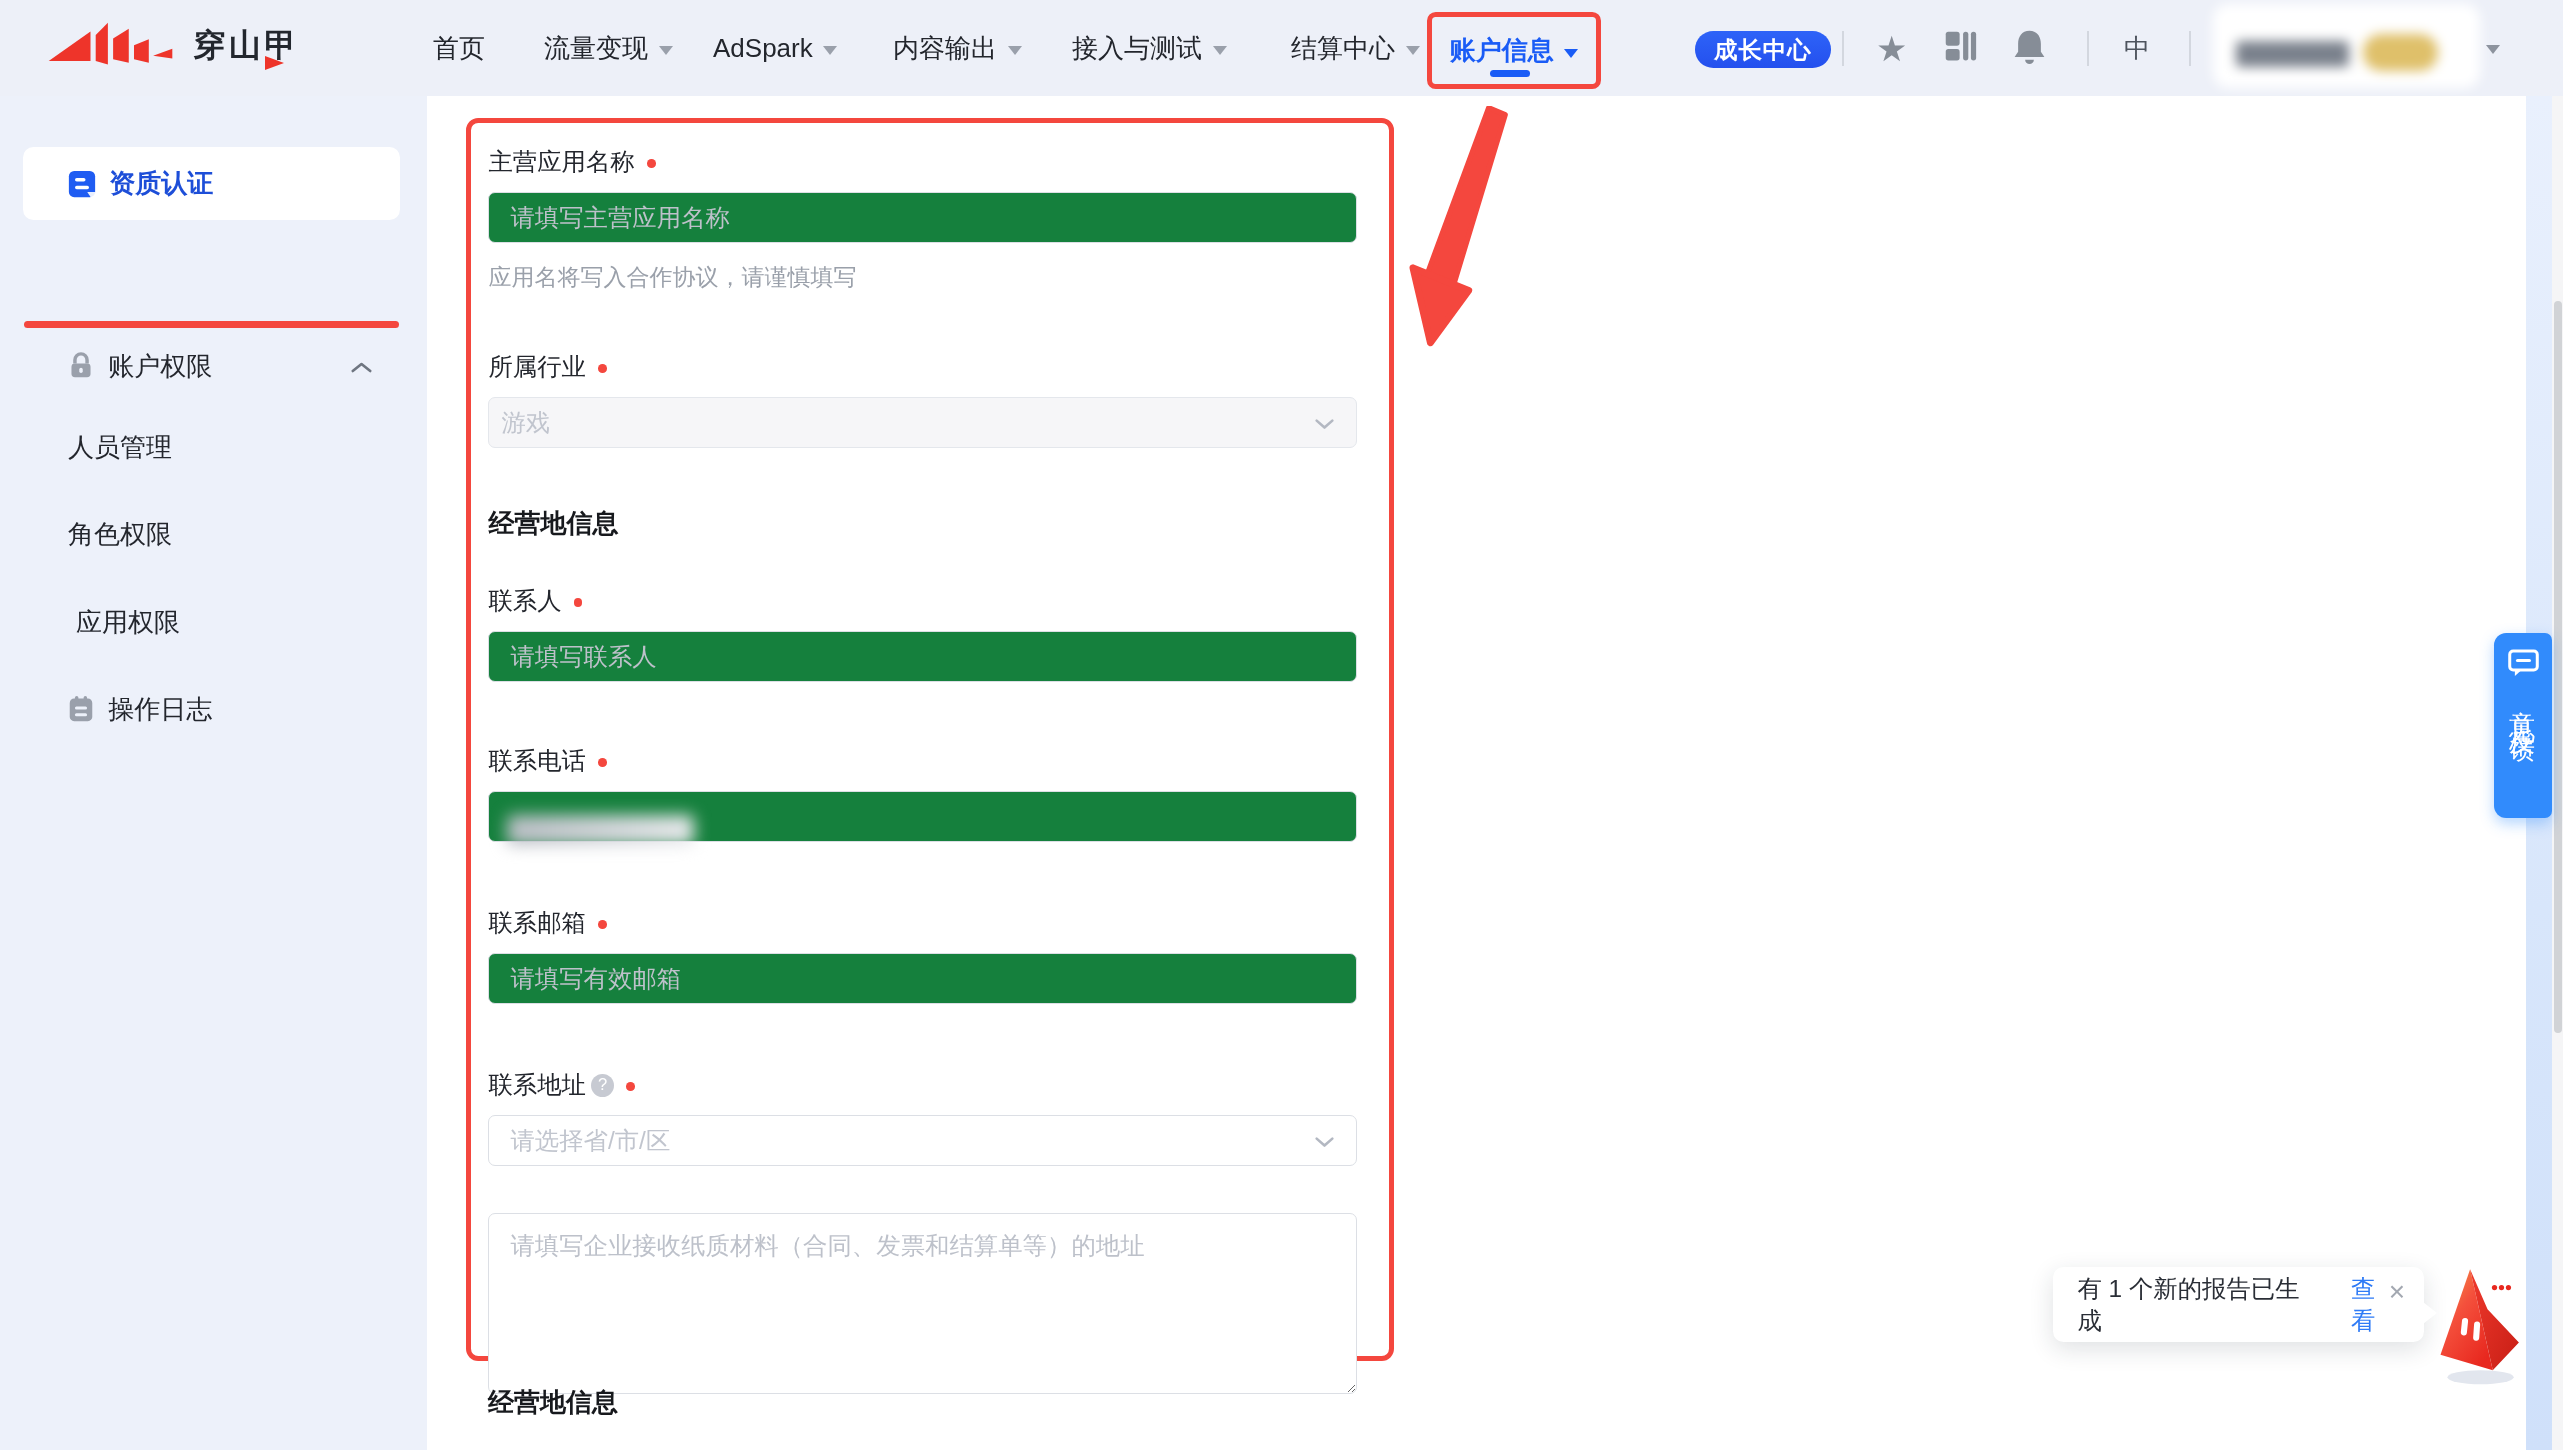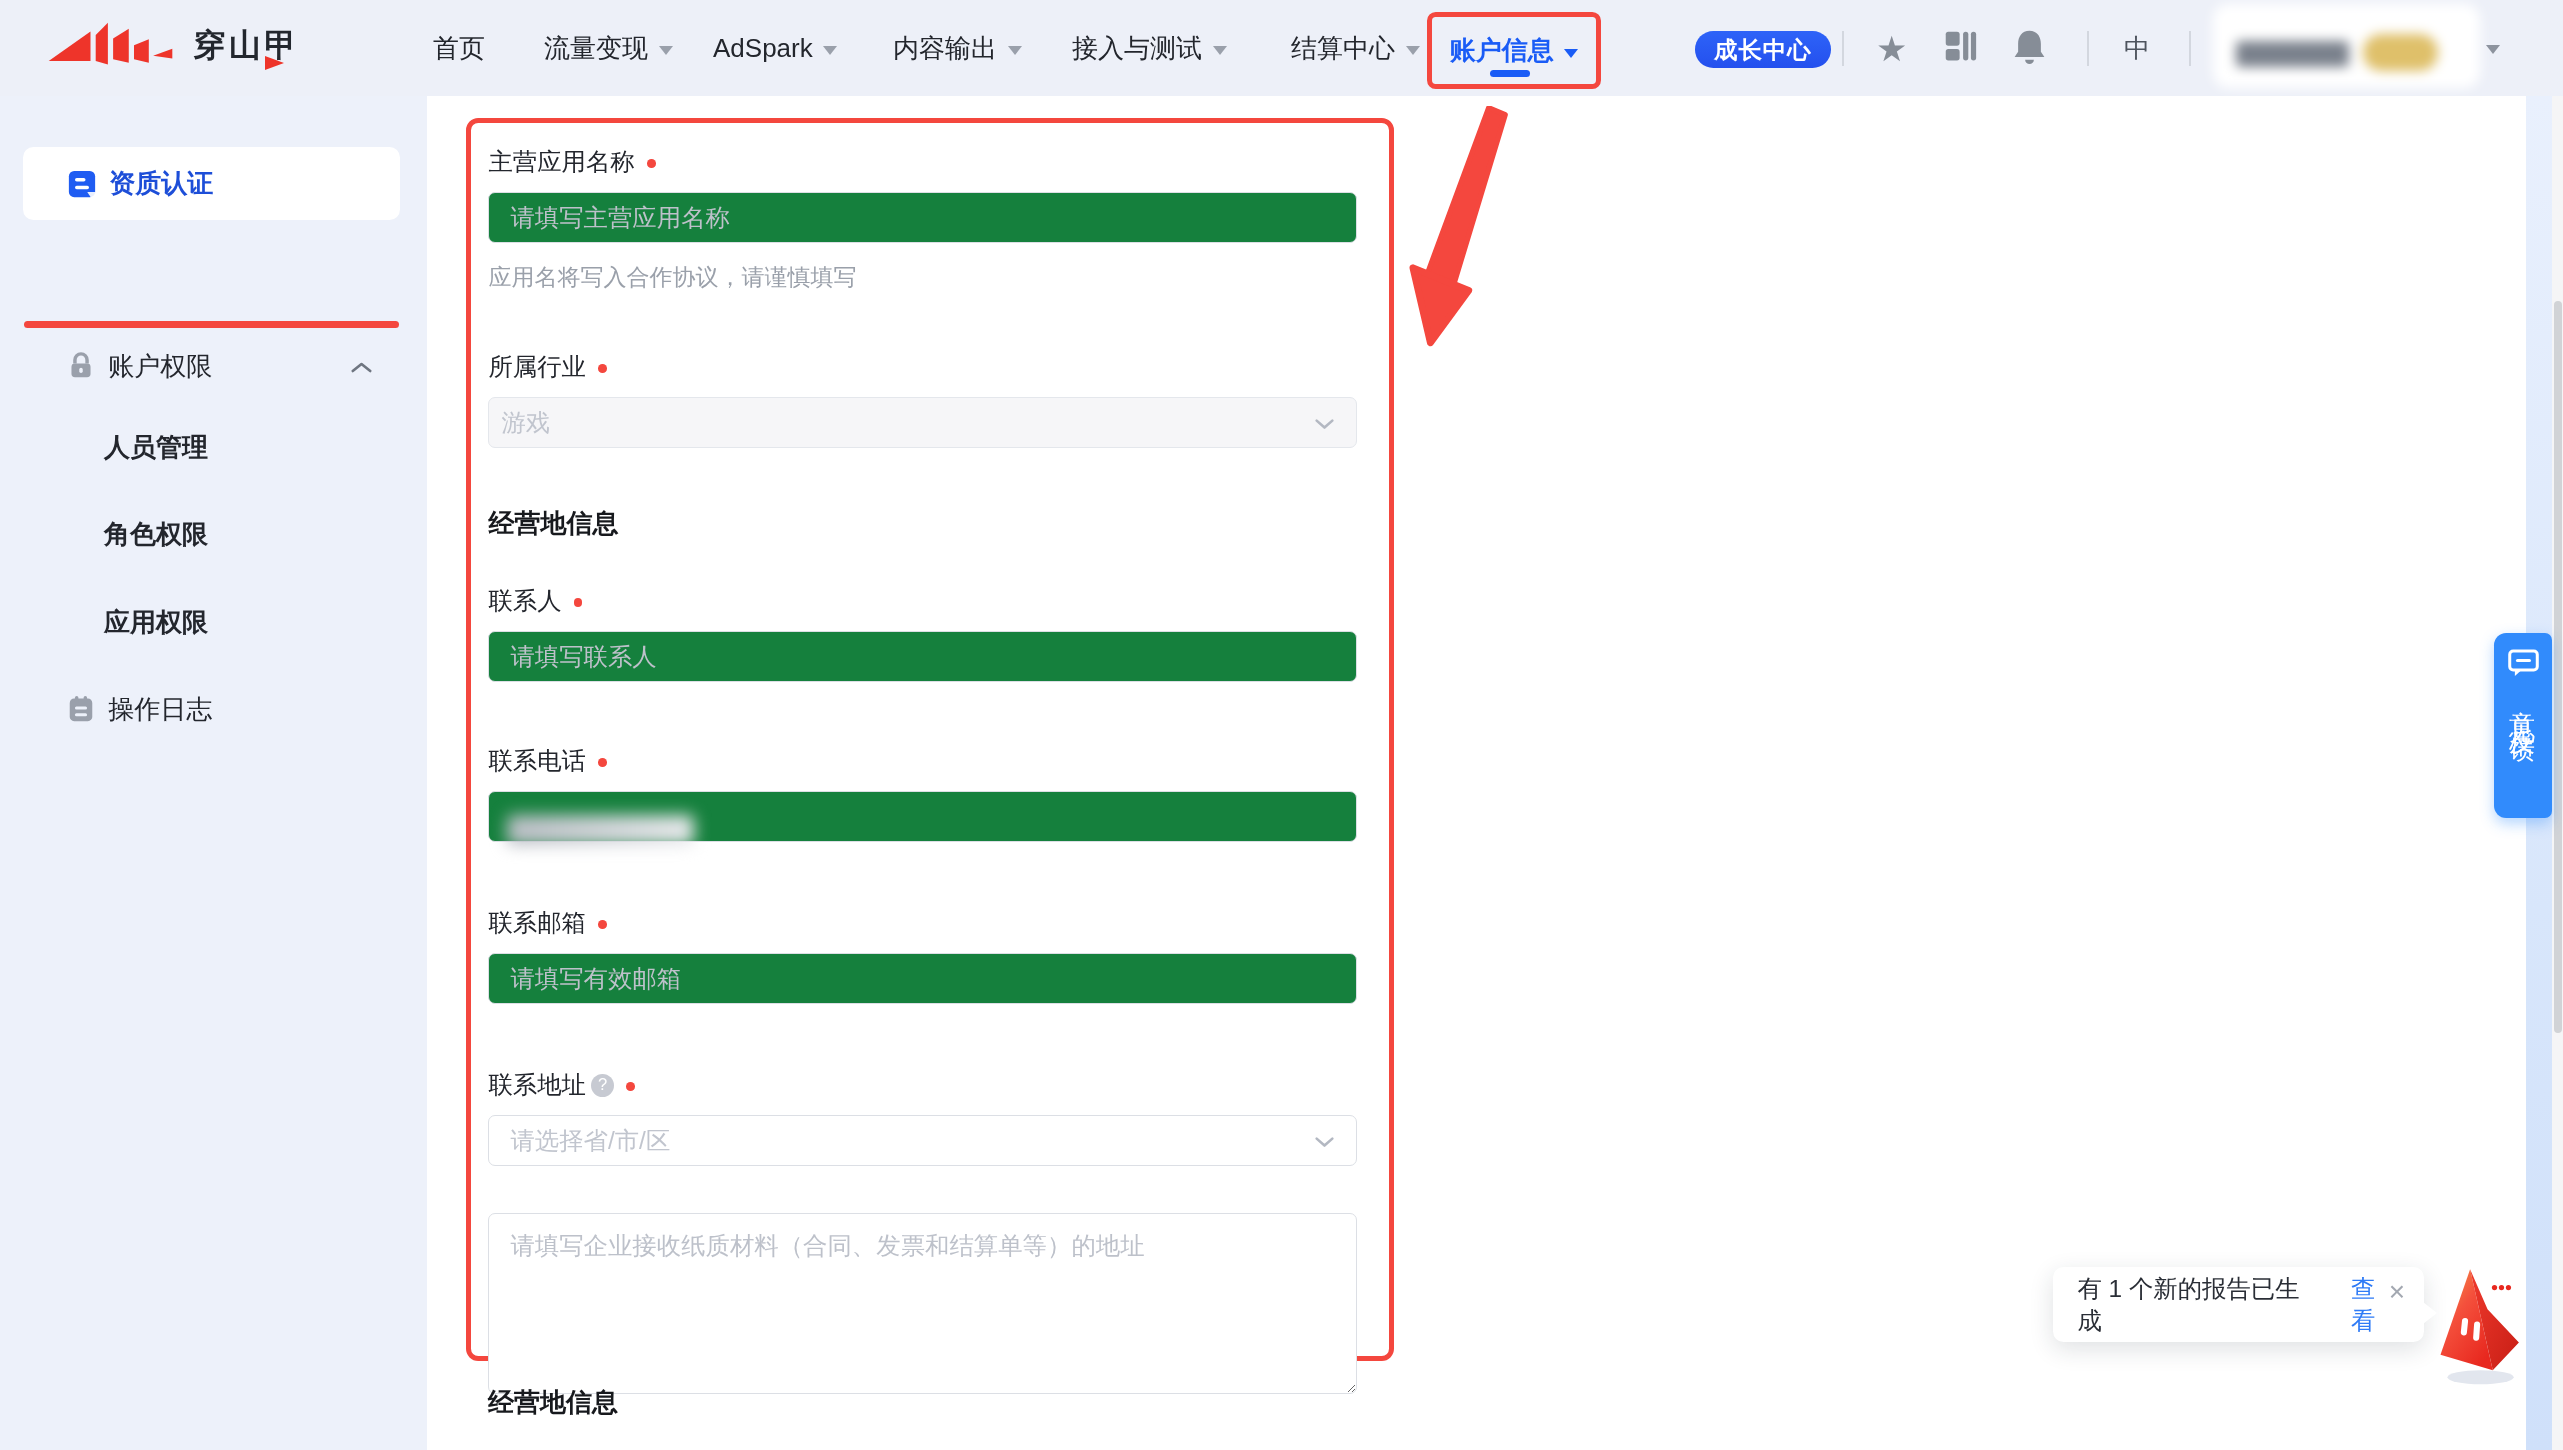--- a/index.html
+++ b/index.html
@@ -37,21 +37,21 @@
       border-left:7px solid transparent; border-right:7px solid transparent; border-top:9.6px solid #8d939e; }
 
   
   .sidebar { position:absolute; left:0; top:96px; width:427px; height:1355px; background:#edf1fa; z-index:20; }
   .side-item { position:absolute; left:0; width:427px; display:flex; align-items:center; font-size:26px; color:#23262d; cursor:pointer; }
   .side-item .txt { margin-left:0; }
   .side-active { left:23px; width:377px; height:73px; background:#fff; border-radius:10.5px; color:#1d4ed8; font-weight:600; }
   .side-red-underline { position:absolute; left:24.4px; top:225px; width:375px; height:7px; border-radius:3.5px; background:#f4473e; }
   .side-icon { display:inline-flex; width:30px; justify-content:center; margin-left:66px; margin-right:12.2px; }
   .side-active .side-icon { margin-left:44px; }
-  .side-sub { padding-left:104px;font-weight:bold; }
+  .side-sub { padding-left:68px; }
   .chev-up { position:absolute; right:54px; top:50%; transform:translateY(-50%); }
 
   
   .main { position:absolute; left:427px; top:96px; width:2136px; height:1355px; background:#fff; }
   .form-annotation { position:absolute; left:39px; top:22px; width:928px; height:1243px;
       border:5.2px solid #f4473e; border-radius:12.2px; background:#fff; }
   .form { padding:23px 17.4px 0 17.4px; }
   .f-label { display:flex; align-items:center; font-size:24.4px; color:#23262d; }
   .req-dot { width:8.7px; height:8.7px; border-radius:50%; background:#f4473e; margin-left:12.2px; margin-top:3.5px; }
   .f-input { display:block; width:869px; height:51px; border:1.7px solid #dcdfe5; border-radius:7px; font-size:24.4px;
@@ -220,21 +220,21 @@
         </svg>
       </span>
     </div>
 
     <div class="side-item side-sub" style="top:325px; height:52px;">
       <span>人员管理</span>
     </div>
     <div class="side-item side-sub" style="top:412px; height:52px;">
       <span>角色权限</span>
     </div>
-    <div class="side-item side-sub" style="top:500px; height:52px;">
+    <div class="side-item side-sub" style="top:500px; height:52px;margin-left:8px;">
       <span>应用权限</span>
     </div>
 
     <div class="side-item" style="top:587px; height:52px;">
       <span class="side-icon">
         <svg width="26" height="28" viewBox="0 0 30 32">
           <rect x="2" y="4" width="26" height="26" rx="5" fill="#9aa0ab"></rect>
           <rect x="8" y="1" width="4" height="8" rx="2" fill="#9aa0ab"></rect>
           <rect x="18" y="1" width="4" height="8" rx="2" fill="#9aa0ab"></rect>
           <rect x="8" y="13" width="14" height="3.5" rx="1.75" fill="#edf1fa"></rect>

